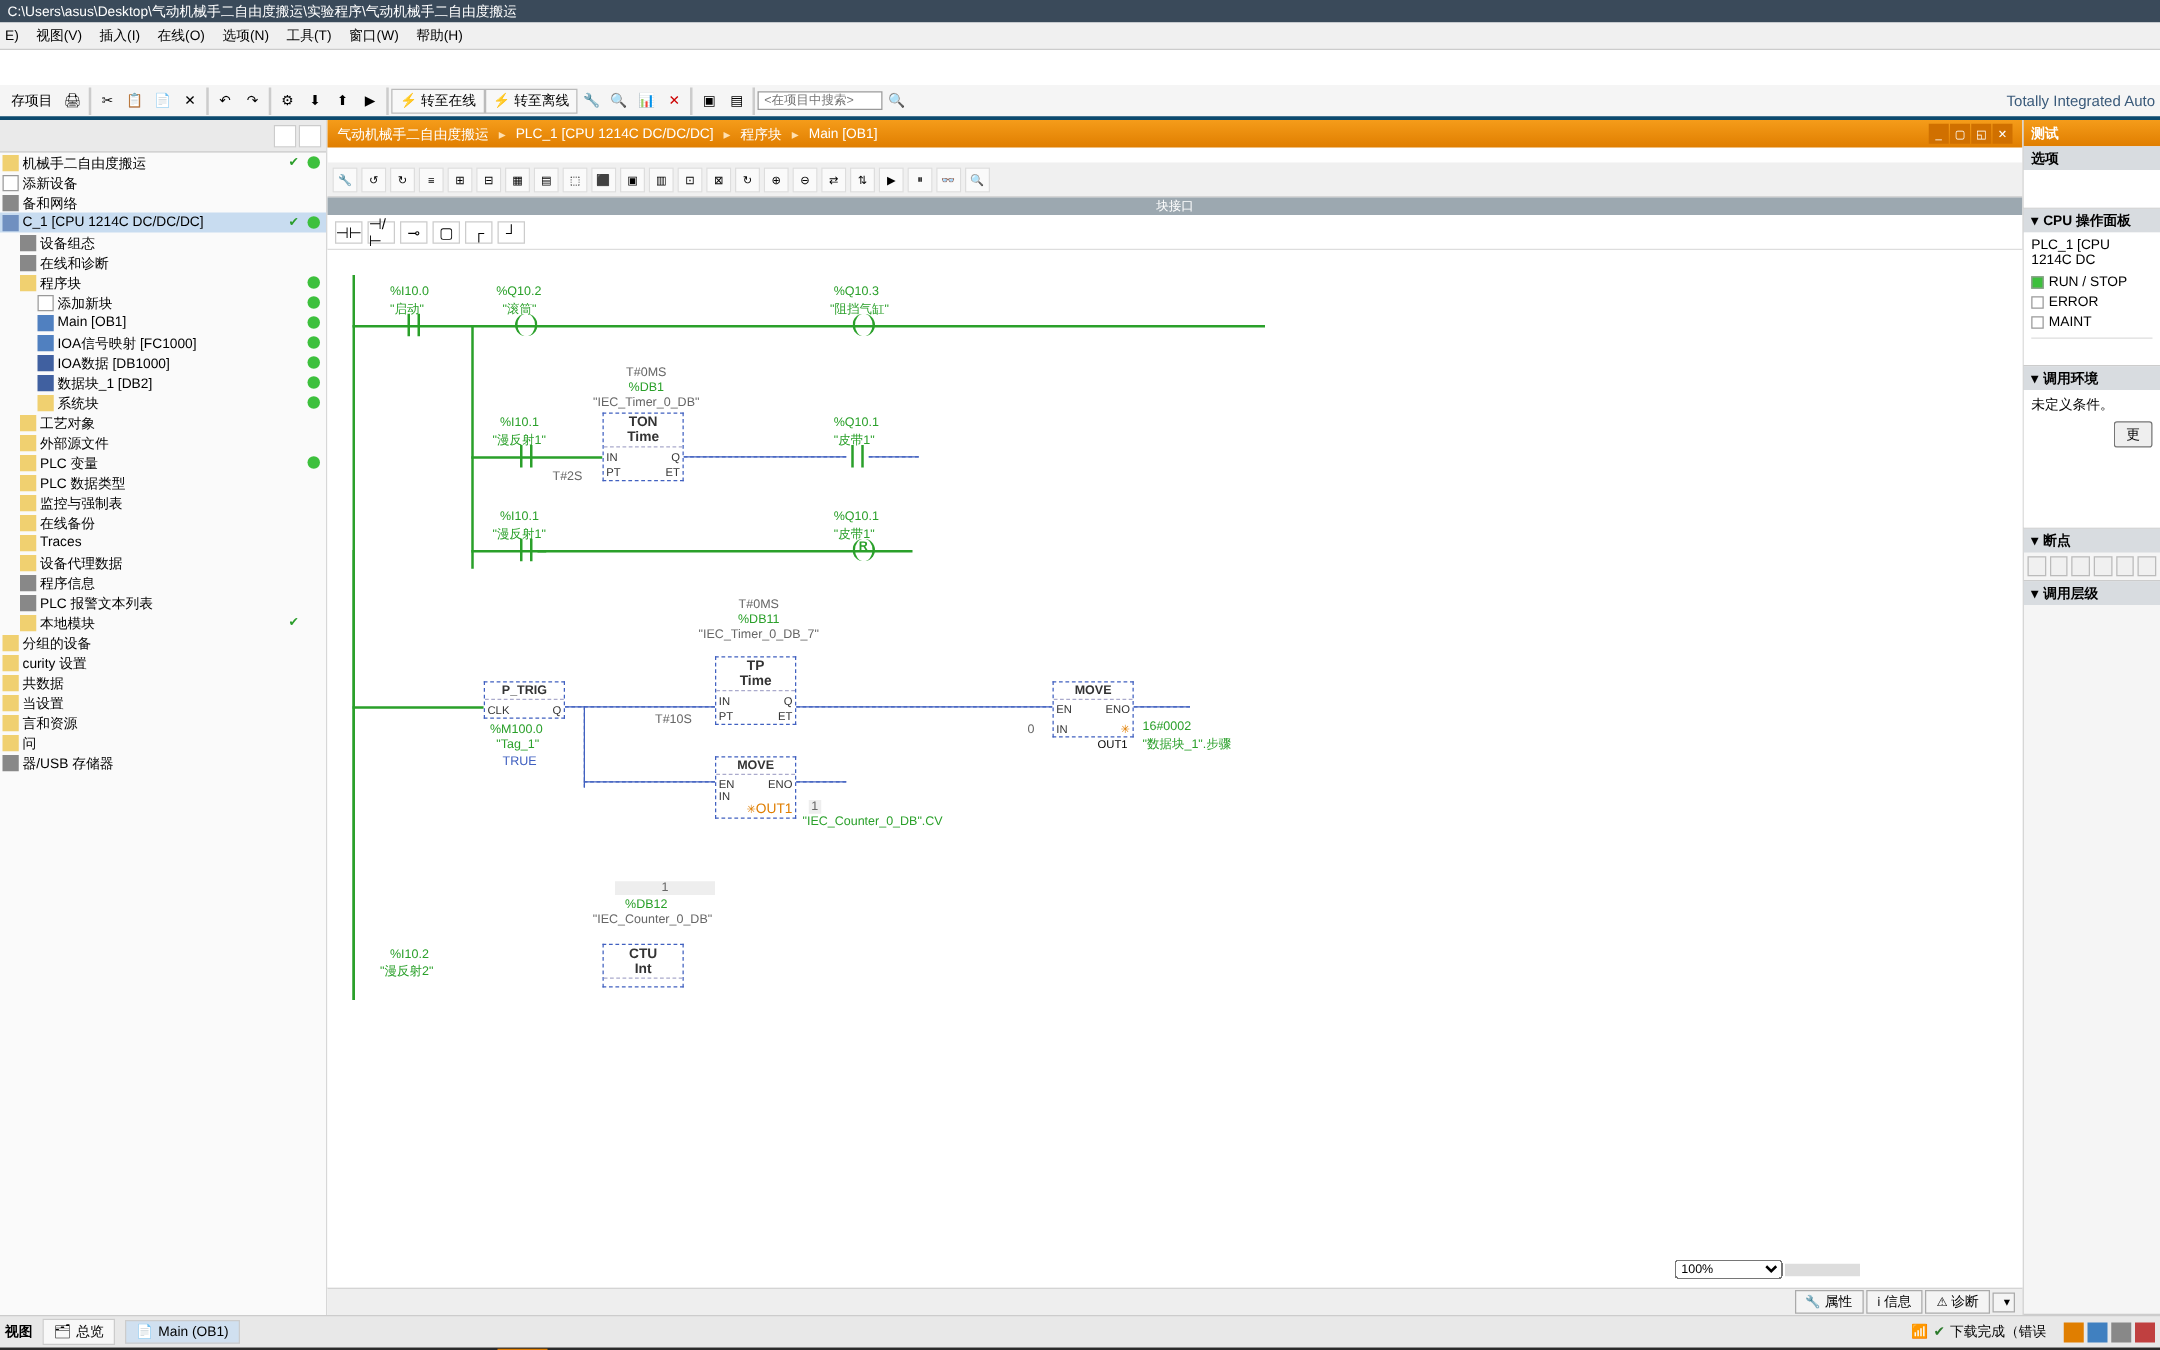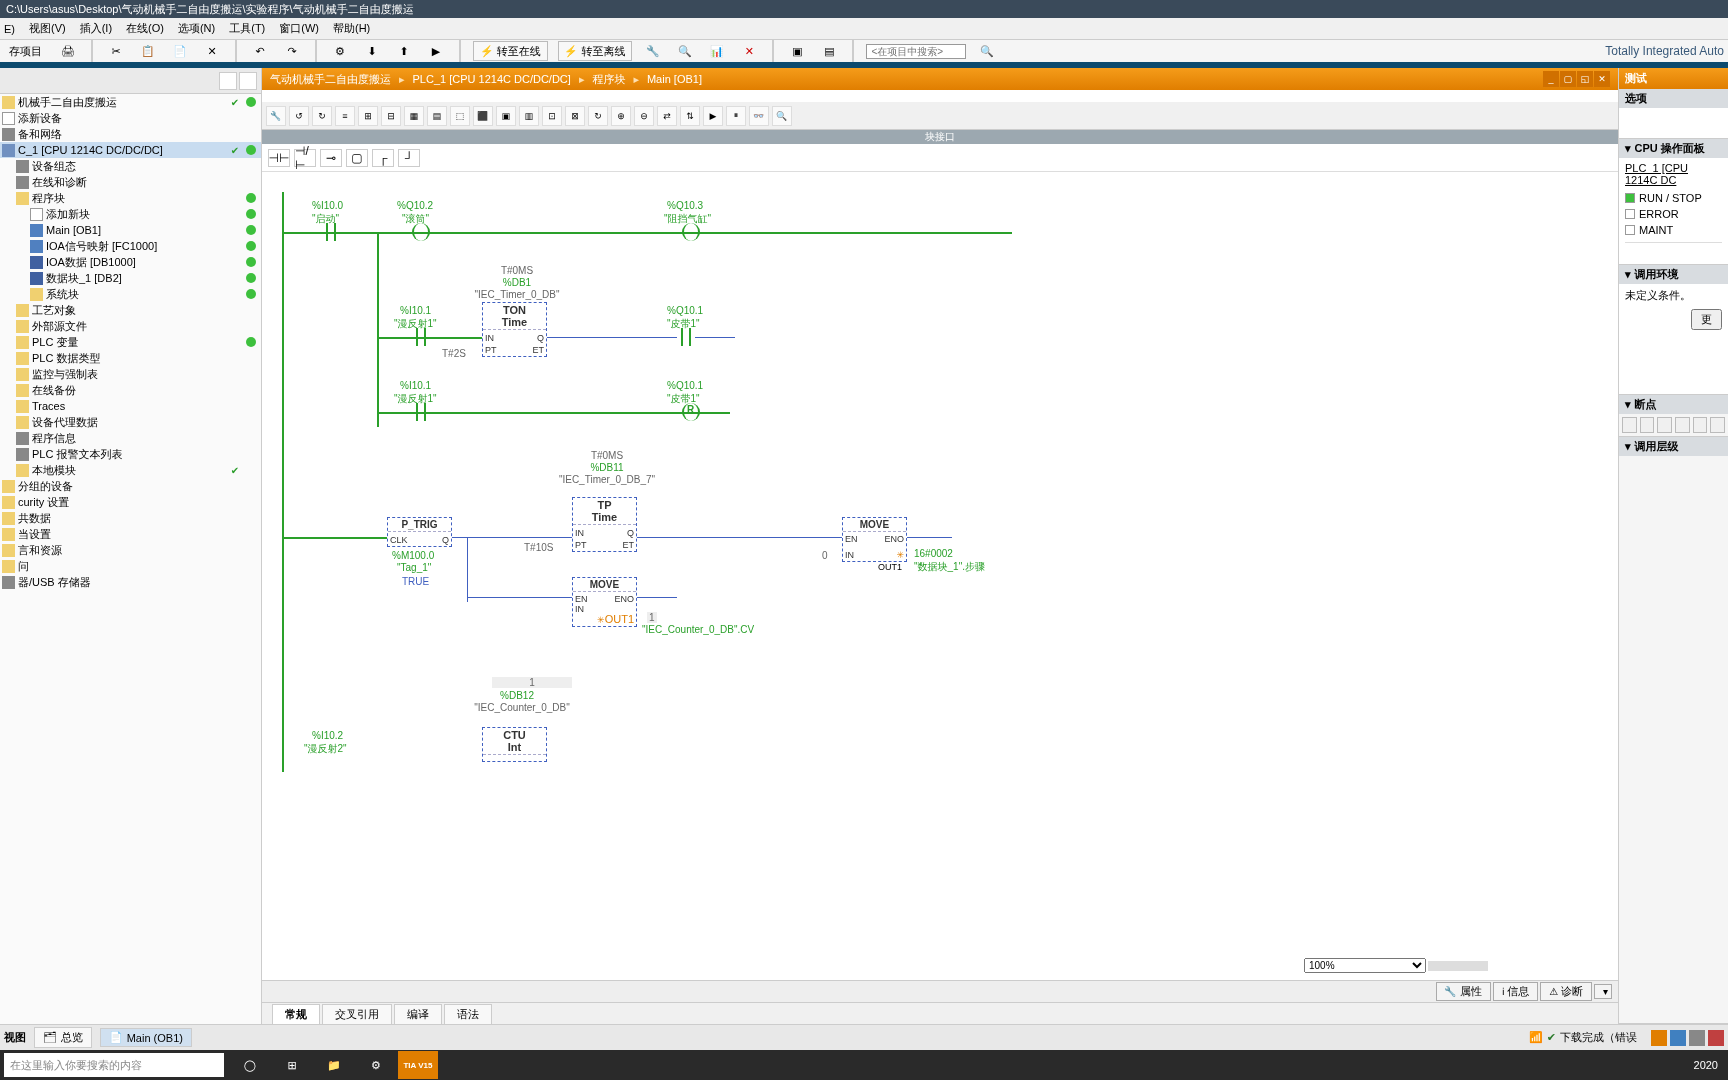--- a/index.html
+++ b/index.html
@@ -1,21 +1,21 @@
 <!DOCTYPE html>
 <html><head>
 <meta charset="utf-8">
 <style>
 * { margin: 0; padding: 0; box-sizing: border-box; font-family: "Microsoft YaHei", Arial, sans-serif; font-size: 11px; }
 body { background: #fff; width: 1728px; height: 1080px; overflow: hidden; }
 
 .title-bar { background: #3a4a5a; color: #fff; height: 18px; padding: 2px 6px; display: flex; align-items: center; }
 .menu-bar { background: #f0f0f0; height: 22px; display: flex; align-items: center; gap: 14px; padding: 0 4px; border-bottom: 1px solid #ccc; }
 .menu-bar span { cursor: pointer; }
-.toolbar { background: #f5f5f5; height: 28px; display: flex; align-items: center; gap: 10px; padding: 0 4px; border-bottom: 6px solid #0c4a6e; }
+.toolbar { background: #f5f5f5; height: 28px; display: flex; align-items: center; gap: 0; padding: 0 4px; border-bottom: 3px solid #0c4a6e; margin-top: 28px; }
 .toolbar .btn, .toolbar .sep { display: inline-flex; align-items: center; justify-content: center; width: 22px; height: 22px; border: 1px solid transparent; cursor: pointer; }
 .toolbar .sep { width: 1px; background: #ccc; margin: 0 2px; }
 .toolbar input.search { width: 100px; border: 1px solid #999; padding: 1px 4px; font-size: 10px; }
 .toolbar .text-btn { padding: 0 6px; display: flex; align-items: center; gap: 3px; border: 1px solid #bbb; height: 20px; cursor: pointer; background: #f8f8f8; }
 .toolbar-right-text { margin-left: auto; color: #3a5a7a; font-size: 12px; font-weight: 500; }
 
 .main-layout { display: flex; height: calc(100% - 18px - 22px - 28px - 26px - 30px); }
 .left-panel { width: 262px; background: #fafafa; border-right: 1px solid #ccc; display: flex; flex-direction: column; }
 .left-toolbar { height: 26px; background: #eaeaea; display: flex; justify-content: flex-end; align-items: center; gap: 2px; padding: 0 4px; border-bottom: 1px solid #ccc; }
 .left-toolbar .ico { width: 18px; height: 18px; background: #fff; border: 1px solid #ccc; cursor: pointer; }
@@ -567,43 +567,37 @@
 
     <div class="info-tabs-row">
       <span style="margin-right:auto;"></span>
       <span class="itab">🔧 <span>属性</span></span>
       <span class="itab">ℹ <span>信息</span></span>
       <span class="itab">⚠ <span>诊断</span></span>
       <span class="itab" style="width:18px;">▾</span>
     </div>
     <div style="position:relative;">
       <div style="position:absolute;right:130px;top:-44px;display:flex;gap:2px;align-items:center;">
-        <select style="font-size:10px;width:122px;"><option>100%</option></select>
+        <select style="font-size:10px;width:86px;"><option>100%</option></select>
         <span style="width:60px;height:10px;background:#ddd;display:inline-block;"></span>
       </div>
     </div>
 
-    <div class="bottom-tabs">
-      <span class="tab active">常规</span>
-      <span class="tab">交叉引用</span>
-      <span class="tab">编译</span>
-      <span class="tab">语法</span>
-    </div>
   </div>
 
   <div class="right-panel">
     <div class="rhdr">测试</div>
     <div class="rsection">
       <div class="rsection-hdr">选项</div>
       <div class="rsection-body" style="height:12px;"></div>
     </div>
     <div class="rsection">
       <div class="rsection-hdr">▾ <span>CPU 操作面板</span></div>
       <div class="rsection-body">
-        <div style="margin-bottom:4px;text-decoration:underline;">PLC_1 [CPU 1214C DC</div>
+        <div style="margin-bottom:4px;">PLC_1 [CPU 1214C DC</div>
         <div class="status-row">
             <span class="status-led green"></span>
             <span>RUN / STOP</span>
           </div>
         <div class="status-row">
             <span class="status-led"></span>
             <span>ERROR</span>
           </div>
         <div class="status-row">
             <span class="status-led"></span>

